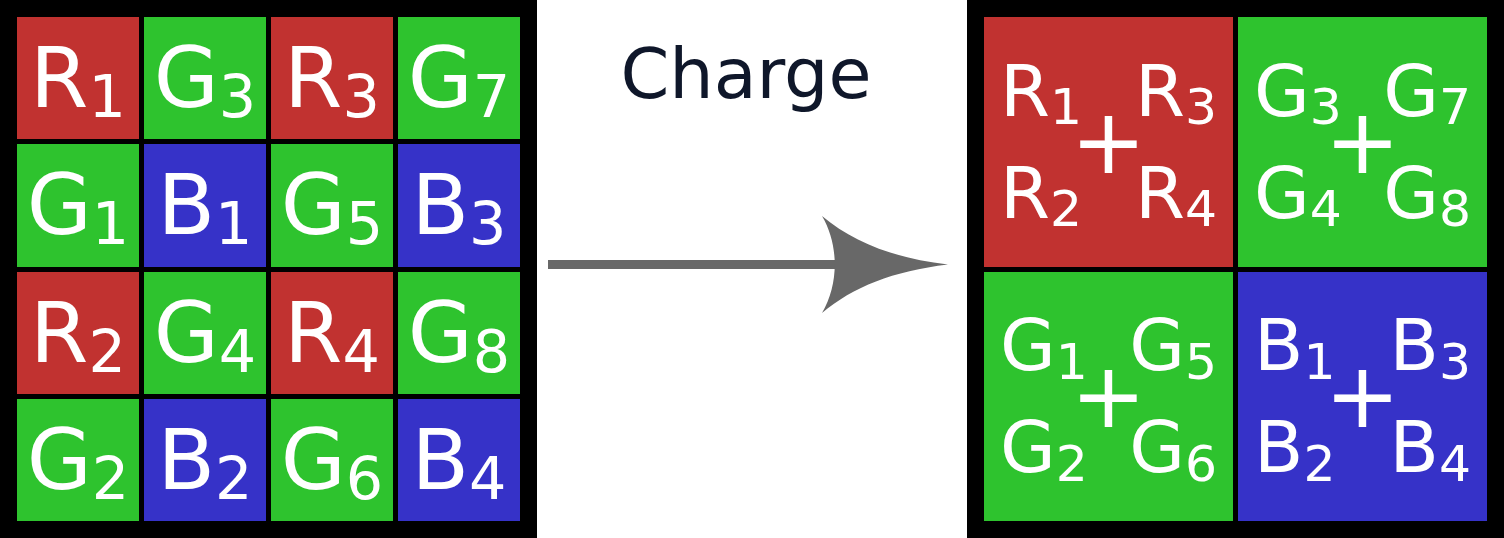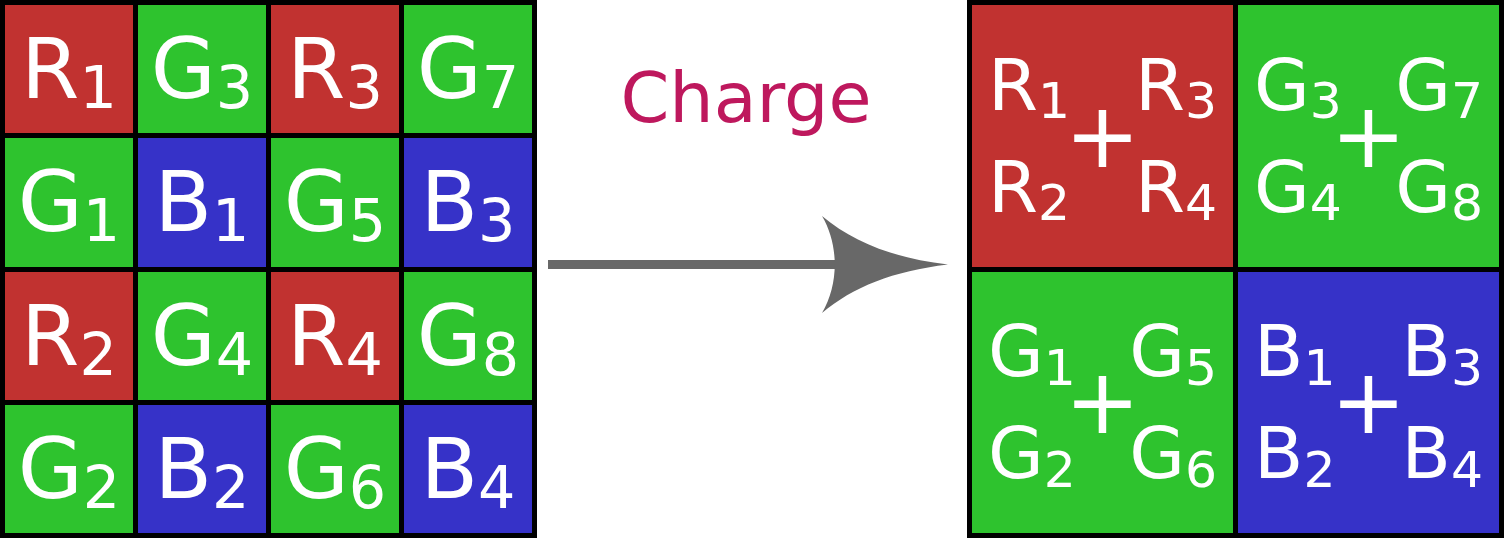--- a/index.html
+++ b/index.html
@@ -2,41 +2,41 @@
 <html><head>
 <meta charset="utf-8">
 <style>
   html,body{margin:0;padding:0;background:#ffffff;}
   .stage{
     position:relative;width:1504px;height:538px;background:#ffffff;overflow:hidden;
     font-family:"DejaVu Sans","Liberation Sans",sans-serif;
   }
   .grid{
     position:absolute;top:0;height:538px;background:#000;
-    display:grid;gap:5px;padding:5px;box-sizing:border-box;
+    display:grid;gap:5px;padding:17px;box-sizing:border-box;
   }
   .grid-left{left:0;width:537px;grid-template-columns:repeat(4,1fr);grid-template-rows:repeat(4,1fr);}
   .grid-right{left:967px;width:537px;grid-template-columns:repeat(2,1fr);grid-template-rows:repeat(2,1fr);}
   .pcell{
     display:flex;align-items:center;justify-content:center;
     color:#fff;font-size:84px;line-height:1;white-space:nowrap;
   }
   .sub{font-size:0.7em;position:relative;top:0.17em;}
   .bcell{
     position:relative;display:flex;flex-direction:column;justify-content:center;
     gap:30px;padding:0 16px;color:#fff;box-sizing:border-box;
   }
   .brow{display:flex;justify-content:space-between;font-size:72px;line-height:1;}
   .plus{
     position:absolute;left:50%;top:50%;transform:translate(-50%,-50%);
     font-size:90px;line-height:1;color:#fff;
   }
   .caption{
-    position:absolute;left:537px;top:60px;width:418px;
-    text-align:center;color:#be185d;font-size:70px;line-height:76px;
+    position:absolute;left:537px;top:36px;width:418px;
+    text-align:center;color:#0f172a;font-size:70px;line-height:76px;
   }
   .arrow-svg{position:absolute;left:548px;top:202px;}
 </style>
 </head>
 <body>
 
 <div class="stage">
 
   <div class="grid grid-left">
     <div class="pcell" style="background: rgb(193, 50, 48);">

